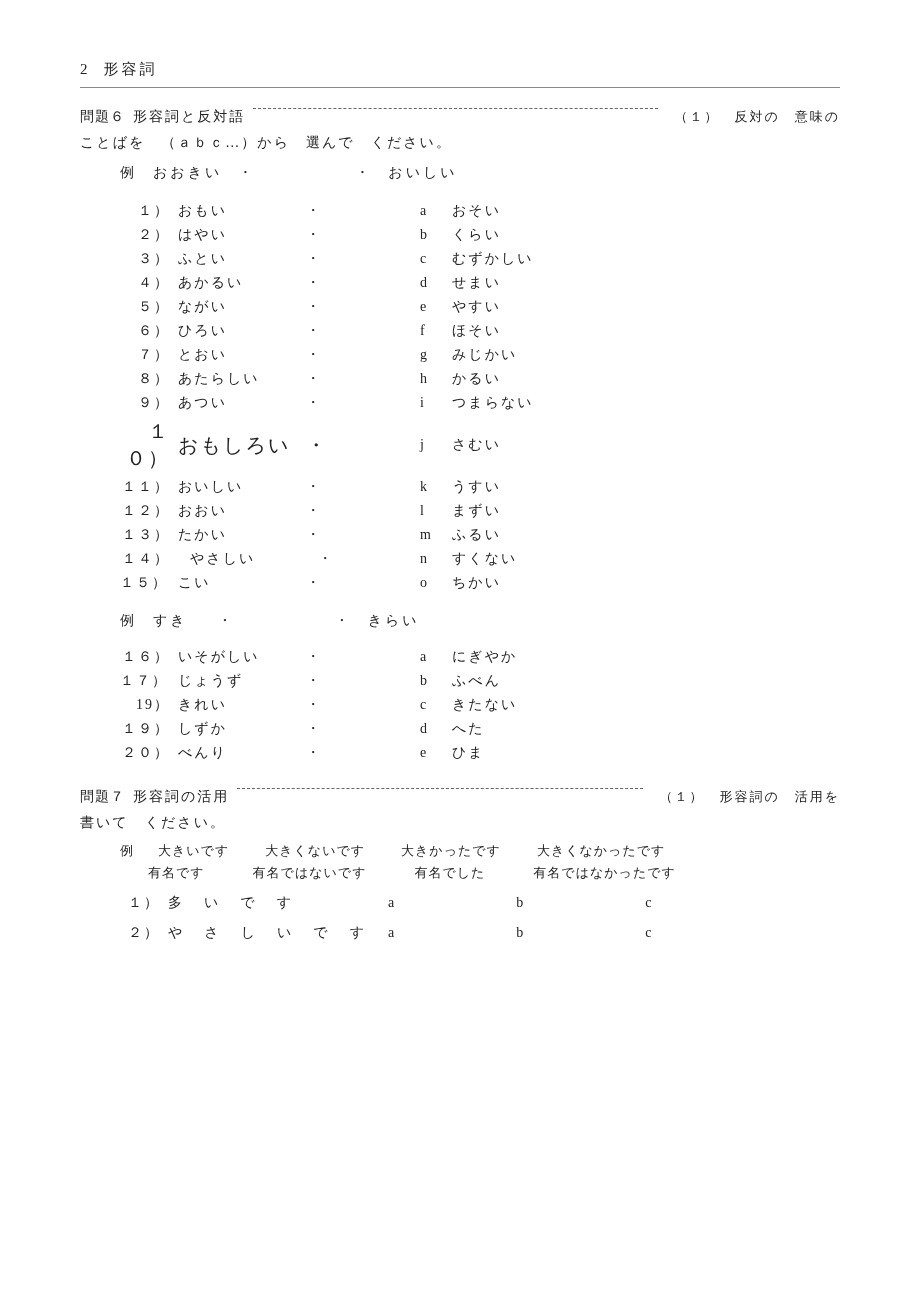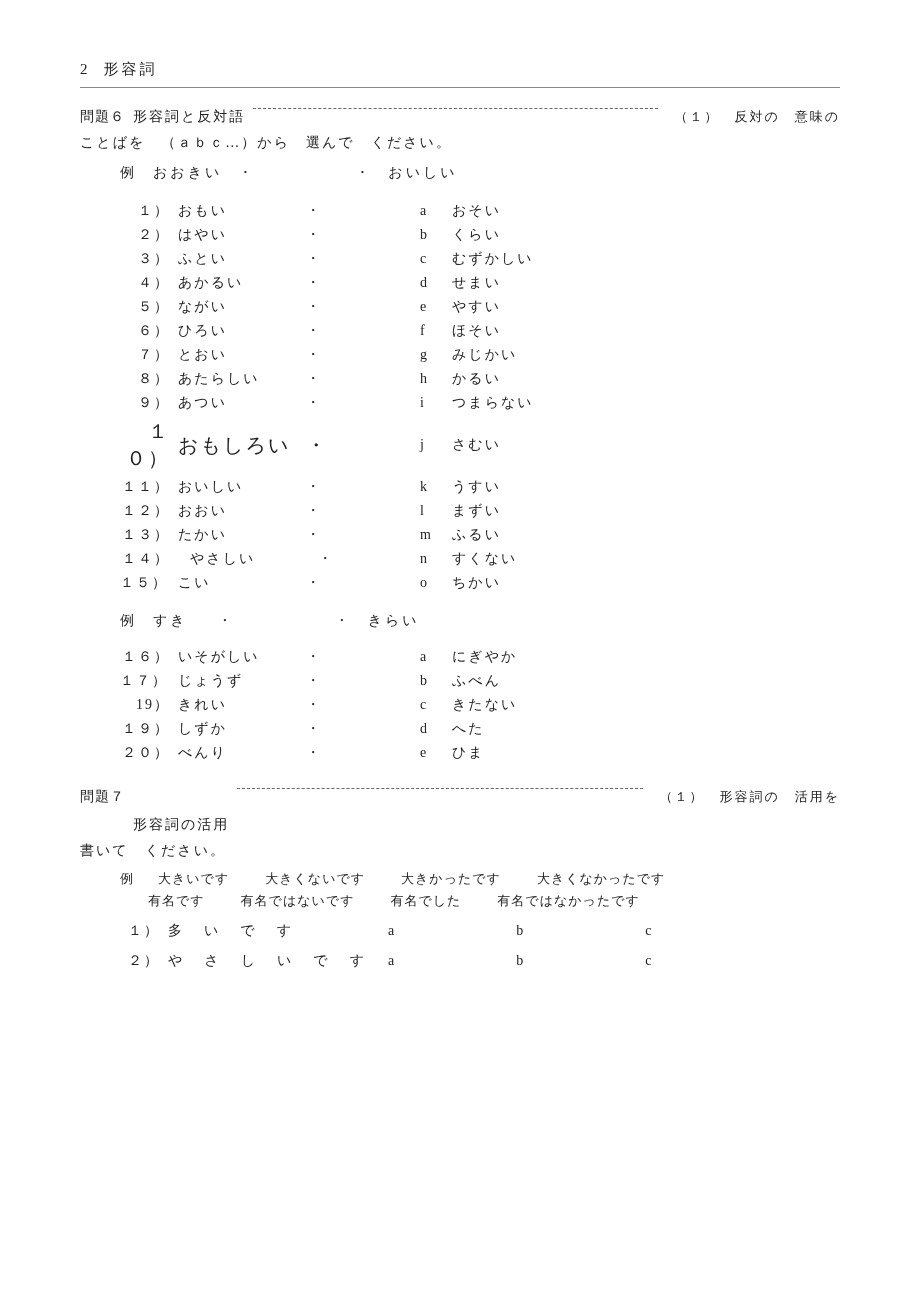--- a/index.html
+++ b/index.html
@@ -246,36 +246,36 @@
       </div>
       <div style="display: flex; align-items: center; font-size: 14px; letter-spacing: 2px; padding: 2px 0px;">
         <span style="width:24px; margin-right:8px;">e</span>
         <span>ひま</span>
       </div>
     </div>
 </div>
 
 <div class="problem-header" style="margin-bottom:2px; margin-top:10px;">
   <span style="font-size:14px; margin-right:8px; letter-spacing:1px;">問題７</span>
-  <span style="font-size:14px; margin-right:8px; letter-spacing:2px;margin-top:28px;">形容詞の活用</span>
+  <span style="font-size:14px; margin-right:8px; letter-spacing:2px;">形容詞の活用</span>
   <div style="flex:1; border-top:1px dashed #666;"></div>
   <span style="margin-left:16px; font-size:13px; letter-spacing:2px; white-space:nowrap;">（１）　形容詞の　活用を</span>
 </div>
 
 <div style="font-size:14px; margin:8px 0 10px 0; letter-spacing:2px;">書いて　ください。</div>
 
 <div style="margin-left:40px; margin-bottom:8px;">
   <div style="display:flex; align-items:baseline; margin-bottom:4px; gap:20px; font-size:13px; letter-spacing:1px; flex-wrap:wrap;">
     <span style="margin-right:4px;">例</span>
     <span style="margin-right:16px;">大きいです</span>
     <span style="margin-right:16px;">大きくないです</span>
     <span style="margin-right:16px;">大きかったです</span>
     <span>大きくなかったです</span>
   </div>
-  <div style="display:flex; align-items:center; gap:20px; font-size:13px; letter-spacing:1px; flex-wrap:wrap; margin-left:28px;">
+  <div style="display:flex; align-items:center; gap:32px; font-size:13px; letter-spacing:1px; flex-wrap:wrap; margin-left:28px;">
     <span style="margin-right:16px;">有名です</span>
     <span style="margin-right:16px;">有名ではないです</span>
     <span style="margin-right:16px;">有名でした</span>
     <span>有名ではなかったです</span>
   </div>
 </div>
 
 <div id="questions-container">
     <div style="display: flex; align-items: baseline; margin: 12px 0px 0px 40px; font-size: 14px; letter-spacing: 2px; flex-wrap: wrap;">
     <span style="width:40px; text-align:right; margin-right:8px;">１）</span>

